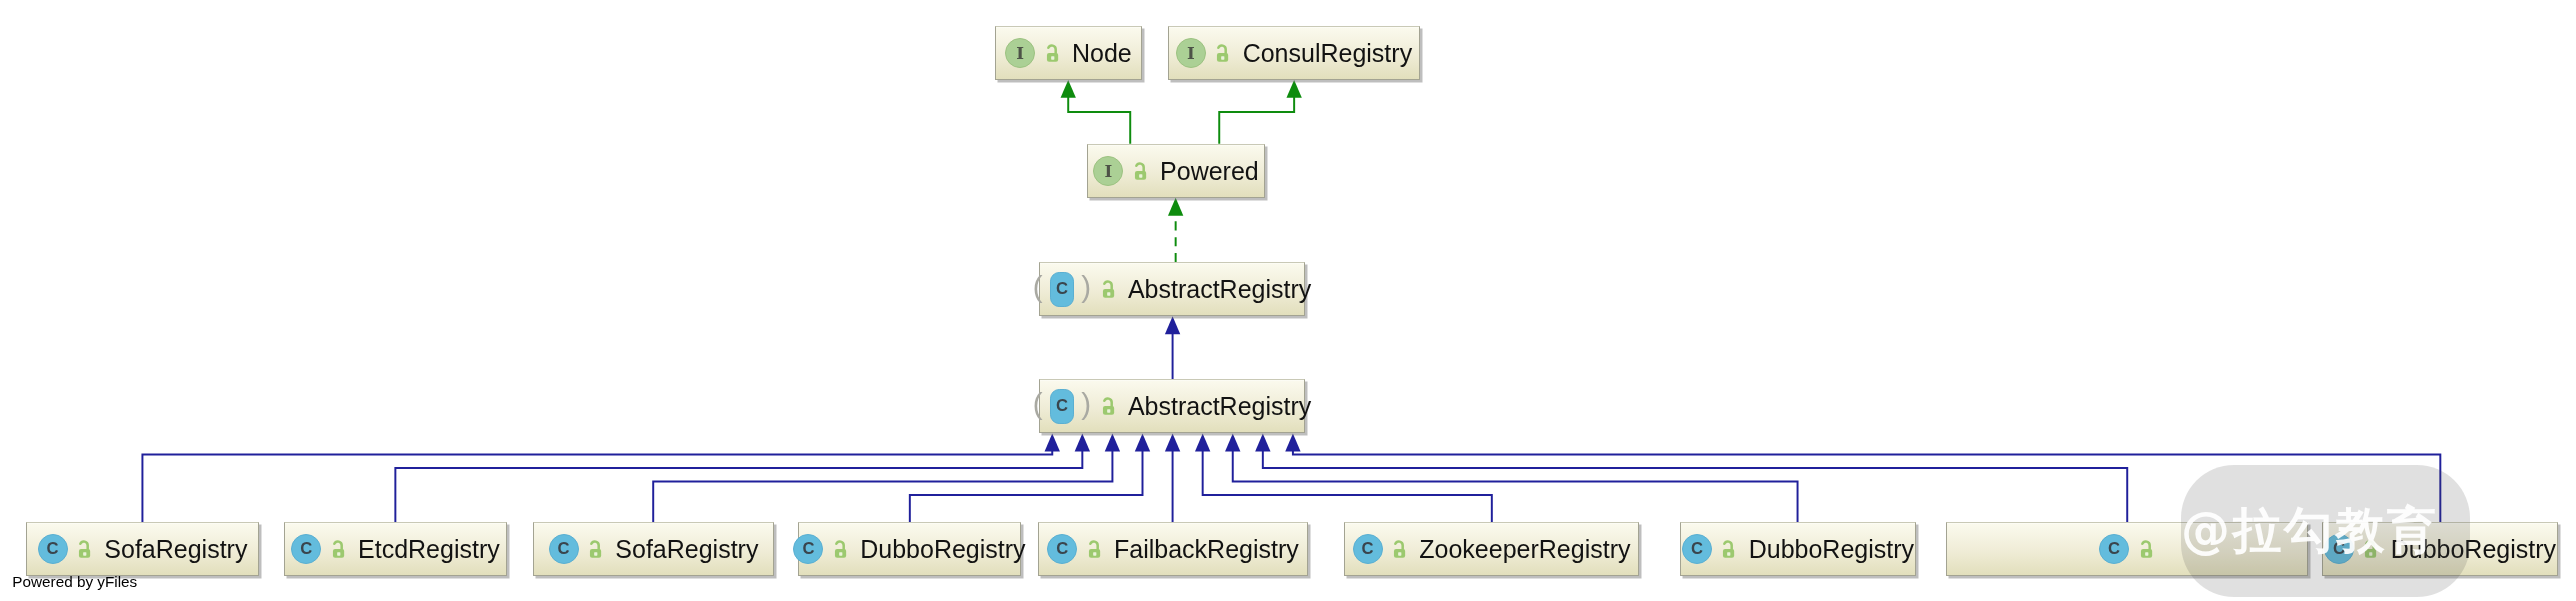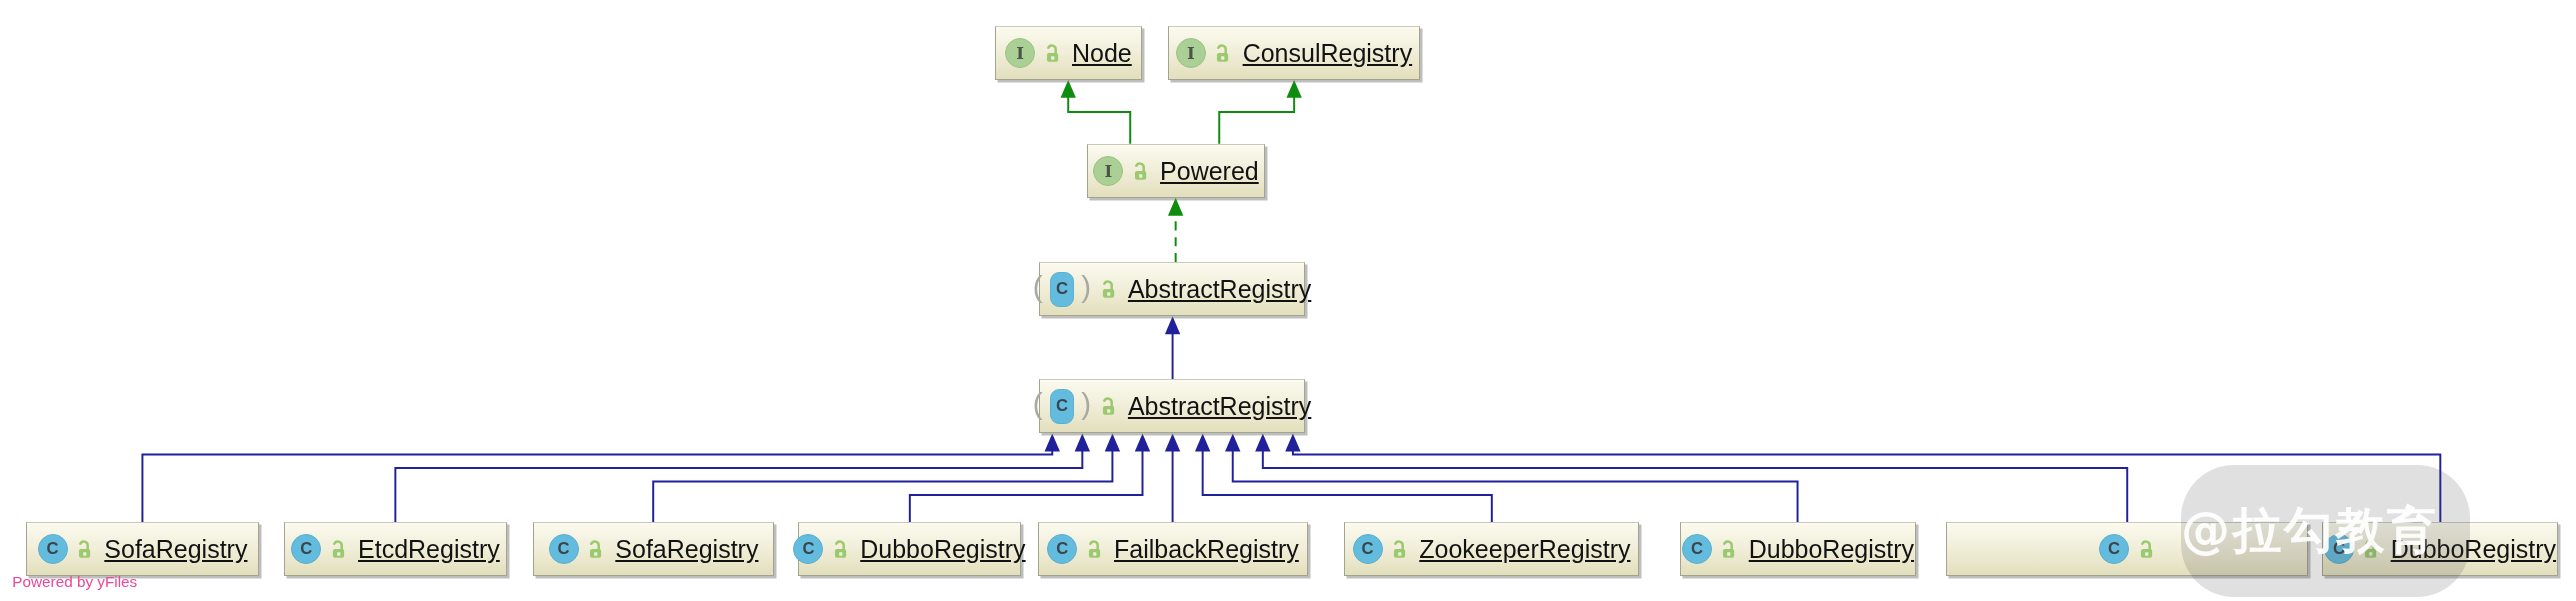--- a/index.html
+++ b/index.html
@@ -42,39 +42,39 @@
   }
   .abstract .icon-circle{
     width:22px;height:33px;border-radius:9.2px;
   }
   .paren{
     color:#a9a9a2;font:400 29.5px "Liberation Sans",sans-serif;
     line-height:1;transform:translateY(-1.8px);
   }
   .lock-icon{flex:none;transform:translateY(1.2px);}
   .nlabel{
-    font-size:25px;color:#121212;letter-spacing:0;text-decoration:underline;
+    font-size:25px;color:#121212;letter-spacing:0;
   }
   #watermark{
     position:absolute;z-index:3;
     left:2181px;top:465px;width:289px;height:132px;
     border-radius:53px;
     background:rgba(72,72,72,0.17);
     display:flex;align-items:center;justify-content:flex-start;
   }
   #watermark .wm-text{
     font-size:49px;font-weight:700;
     color:rgba(255,255,255,0.92);
     font-family:"DejaVu Sans",sans-serif;
     letter-spacing:2.5px;
   }
   #powered{
     position:absolute;z-index:2;
     left:12.3px;top:573px;
-    font-size:15.3px;color:#ec4899;
+    font-size:15.3px;color:#000000;
   }
 </style>
 </head>
 <body>
 
 <div id="canvas">
 
   <svg id="edges" width="2576" height="602" viewBox="0 0 4196 980">
       <polyline points="1841,234 1841,182 1740,182 1740,157" fill="none" stroke="#0e8c0e" stroke-width="3.2"></polyline>
       <polygon points="1740,130 1727.5,159 1752.5,159" fill="#0e8c0e"></polygon>

